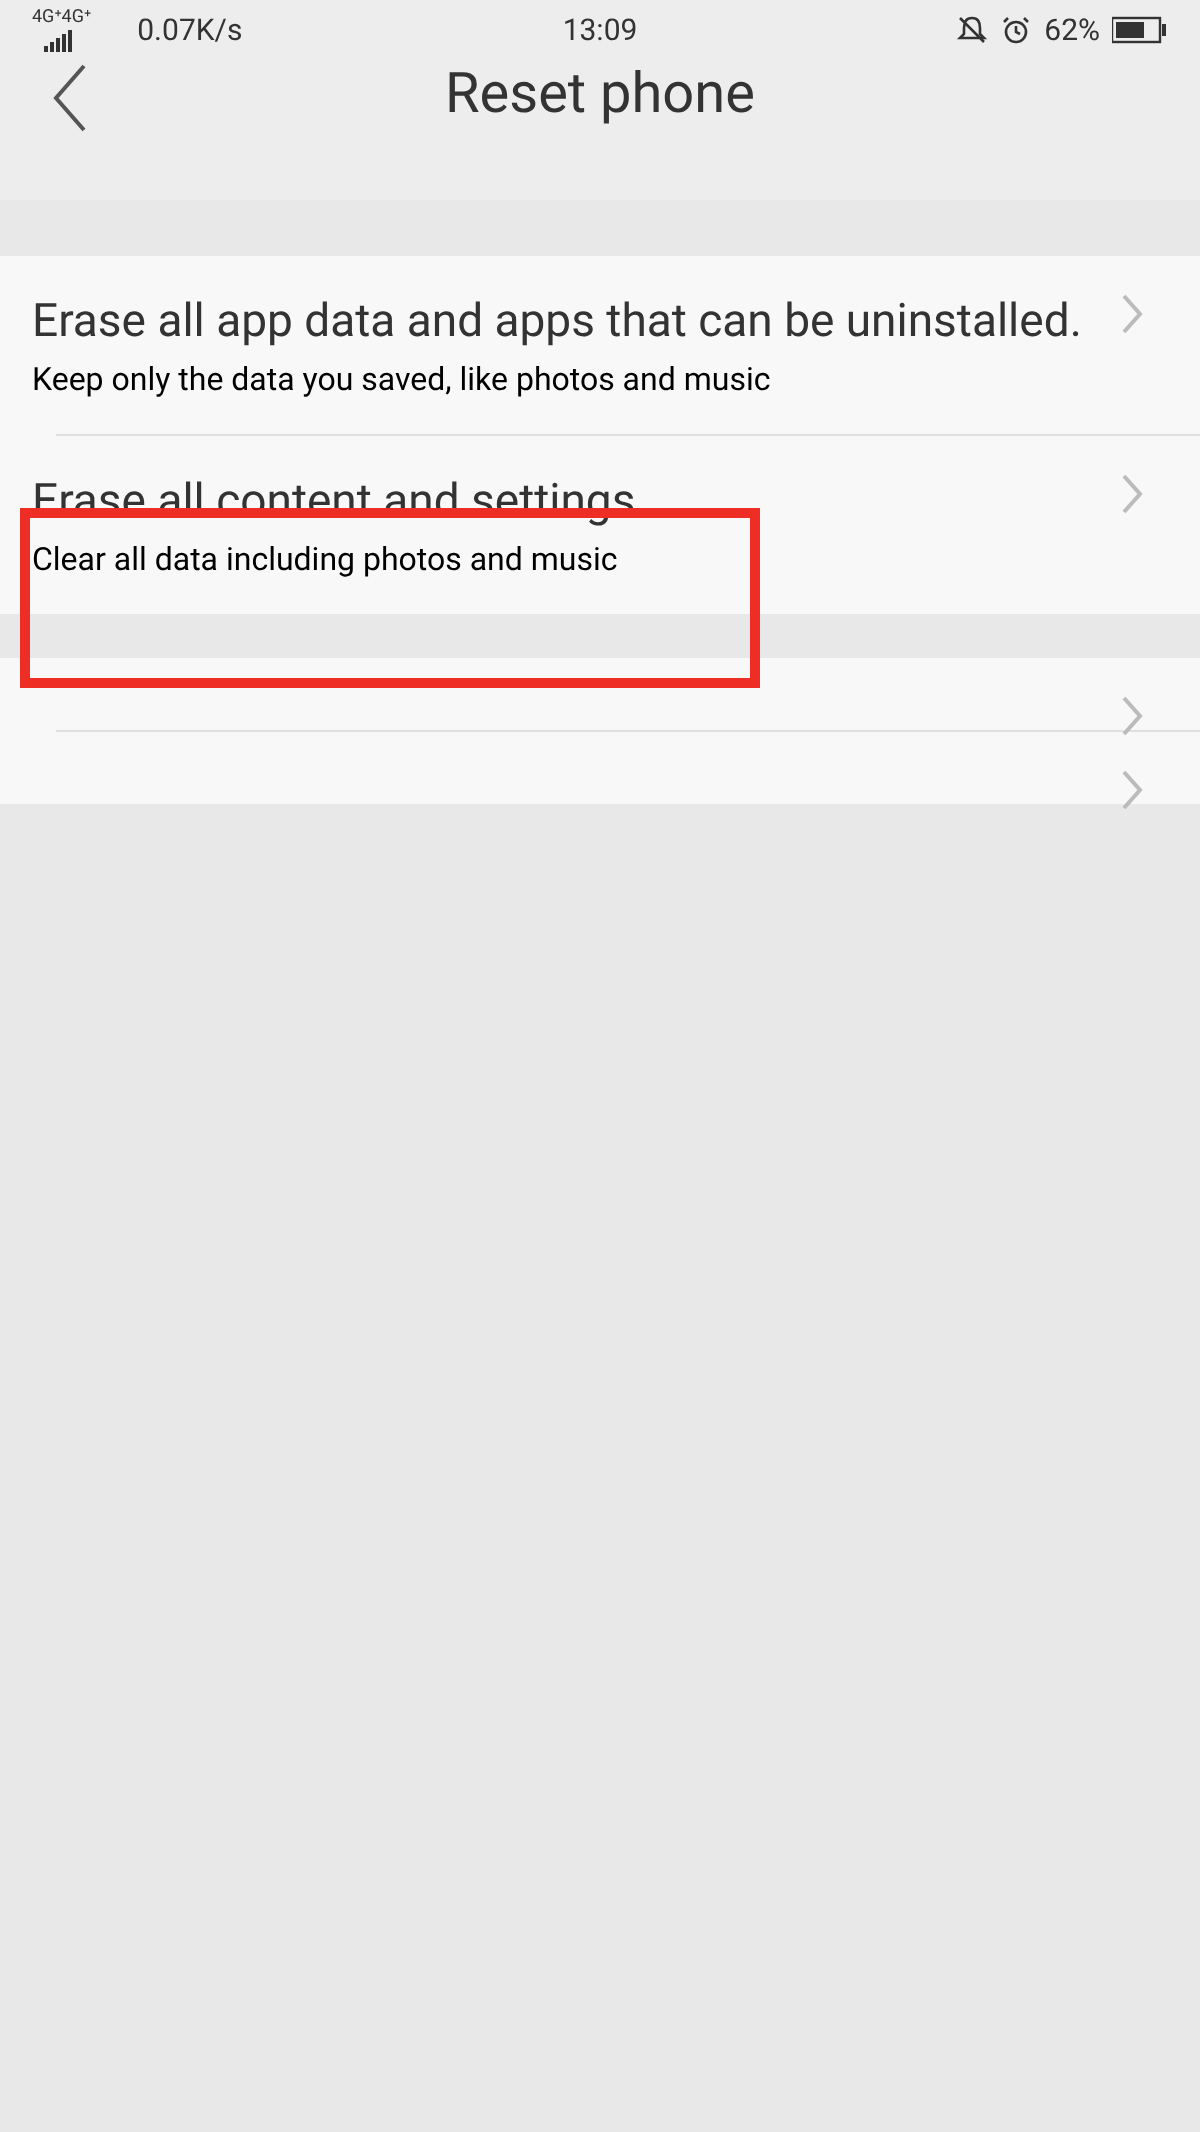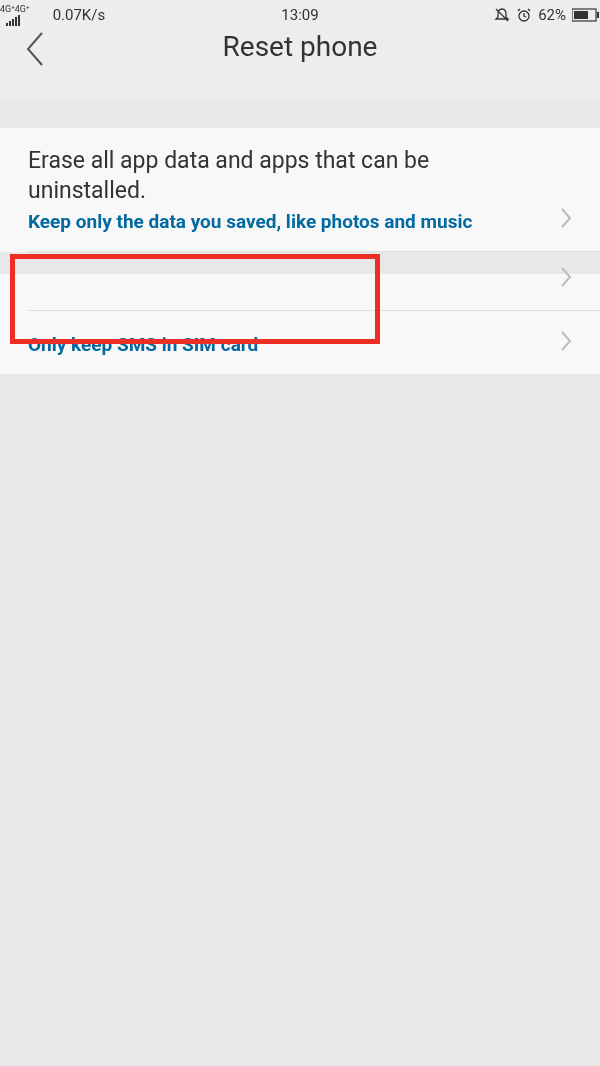--- a/index.html
+++ b/index.html
@@ -12,21 +12,21 @@
       width: 600px;
       height: 1066px;
       background: #e8e8e8;
       position: relative;
     }
     .status-bar {
       height: 30px;
       display: flex;
       align-items: center;
       justify-content: space-between;
-      padding: 0 0;
+      padding: 0 16px;
       font-size: 15px;
       color: #333;
       background: #ededed;
     }
     .status-left {
       display: flex;
       align-items: center;
       gap: 3px;
     }
     .status-right {
@@ -65,40 +65,40 @@
     }
     .spacer-small {
       height: 22px;
       background: #e8e8e8;
     }
     .list-section {
       background: #f8f8f8;
     }
     .list-item {
       display: flex;
-      align-items: flex-end;
-      padding: 18px 28px;
+      align-items: flex-start;
+      padding: 18px 16px;
       cursor: pointer;
       position: relative;
     }
     .list-item-content {
       flex: 1;
       padding-right: 40px;
     }
     .list-item-title {
       font-size: 23px;
       color: #333;
       font-weight: 400;
       line-height: 1.3;
     }
     .list-item-subtitle {
-      font-size: 19px;
-      color: #0369a1;
+      font-size: 16px;
+      color: #000000;
       margin-top: 4px;
-      font-weight: 700;
+      font-weight: 400;
     }
     .chevron {
       position: absolute;
       right: 28px;
     }
     .divider {
       height: 1px;
       background: #e0e0e0;
       margin-left: 28px;
     }
@@ -168,38 +168,48 @@
       <div class="list-item-title">Erase all app data and apps that can be uninstalled.</div>
       <div class="list-item-subtitle">Keep only the data you saved, like photos and music</div>
     </div>
     <span class="chevron">
       <svg width="12" height="22" viewBox="0 0 12 22">
           <path d="M2 2 L10 11 L2 20" fill="none" stroke="#bbb" stroke-width="2"></path>
         </svg>
     </span>
   </div>
   <div class="divider"></div>
+  <div class="list-item">
+    <div class="list-item-content">
+      <div class="list-item-title">Erase all content and settings</div>
+      <div class="list-item-subtitle">Clear all data including photos and music</div>
+    </div>
+    <span class="chevron">
+      <svg width="12" height="22" viewBox="0 0 12 22">
+          <path d="M2 2 L10 11 L2 20" fill="none" stroke="#bbb" stroke-width="2"></path>
+        </svg>
+    </span>
+  </div>
 </div>
 
 <div class="spacer-small"></div>
 
 <div class="list-section">
   <div class="list-item">
     <div class="list-item-content">
     </div>
     <span class="chevron">
       <svg width="12" height="22" viewBox="0 0 12 22">
           <path d="M2 2 L10 11 L2 20" fill="none" stroke="#bbb" stroke-width="2"></path>
         </svg>
     </span>
   </div>
   <div class="divider"></div>
   <div class="list-item">
     <div class="list-item-content">
-      <div class="list-item-subtitle">Only keep SMS in SIM card</div>
     </div>
     <span class="chevron">
       <svg width="12" height="22" viewBox="0 0 12 22">
           <path d="M2 2 L10 11 L2 20" fill="none" stroke="#bbb" stroke-width="2"></path>
         </svg>
     </span>
   </div>
 </div>
 
 <div class="highlight-box" id="highlight" style="left: 10px; top: 254px; width: 370px; height: 90px;"></div>

